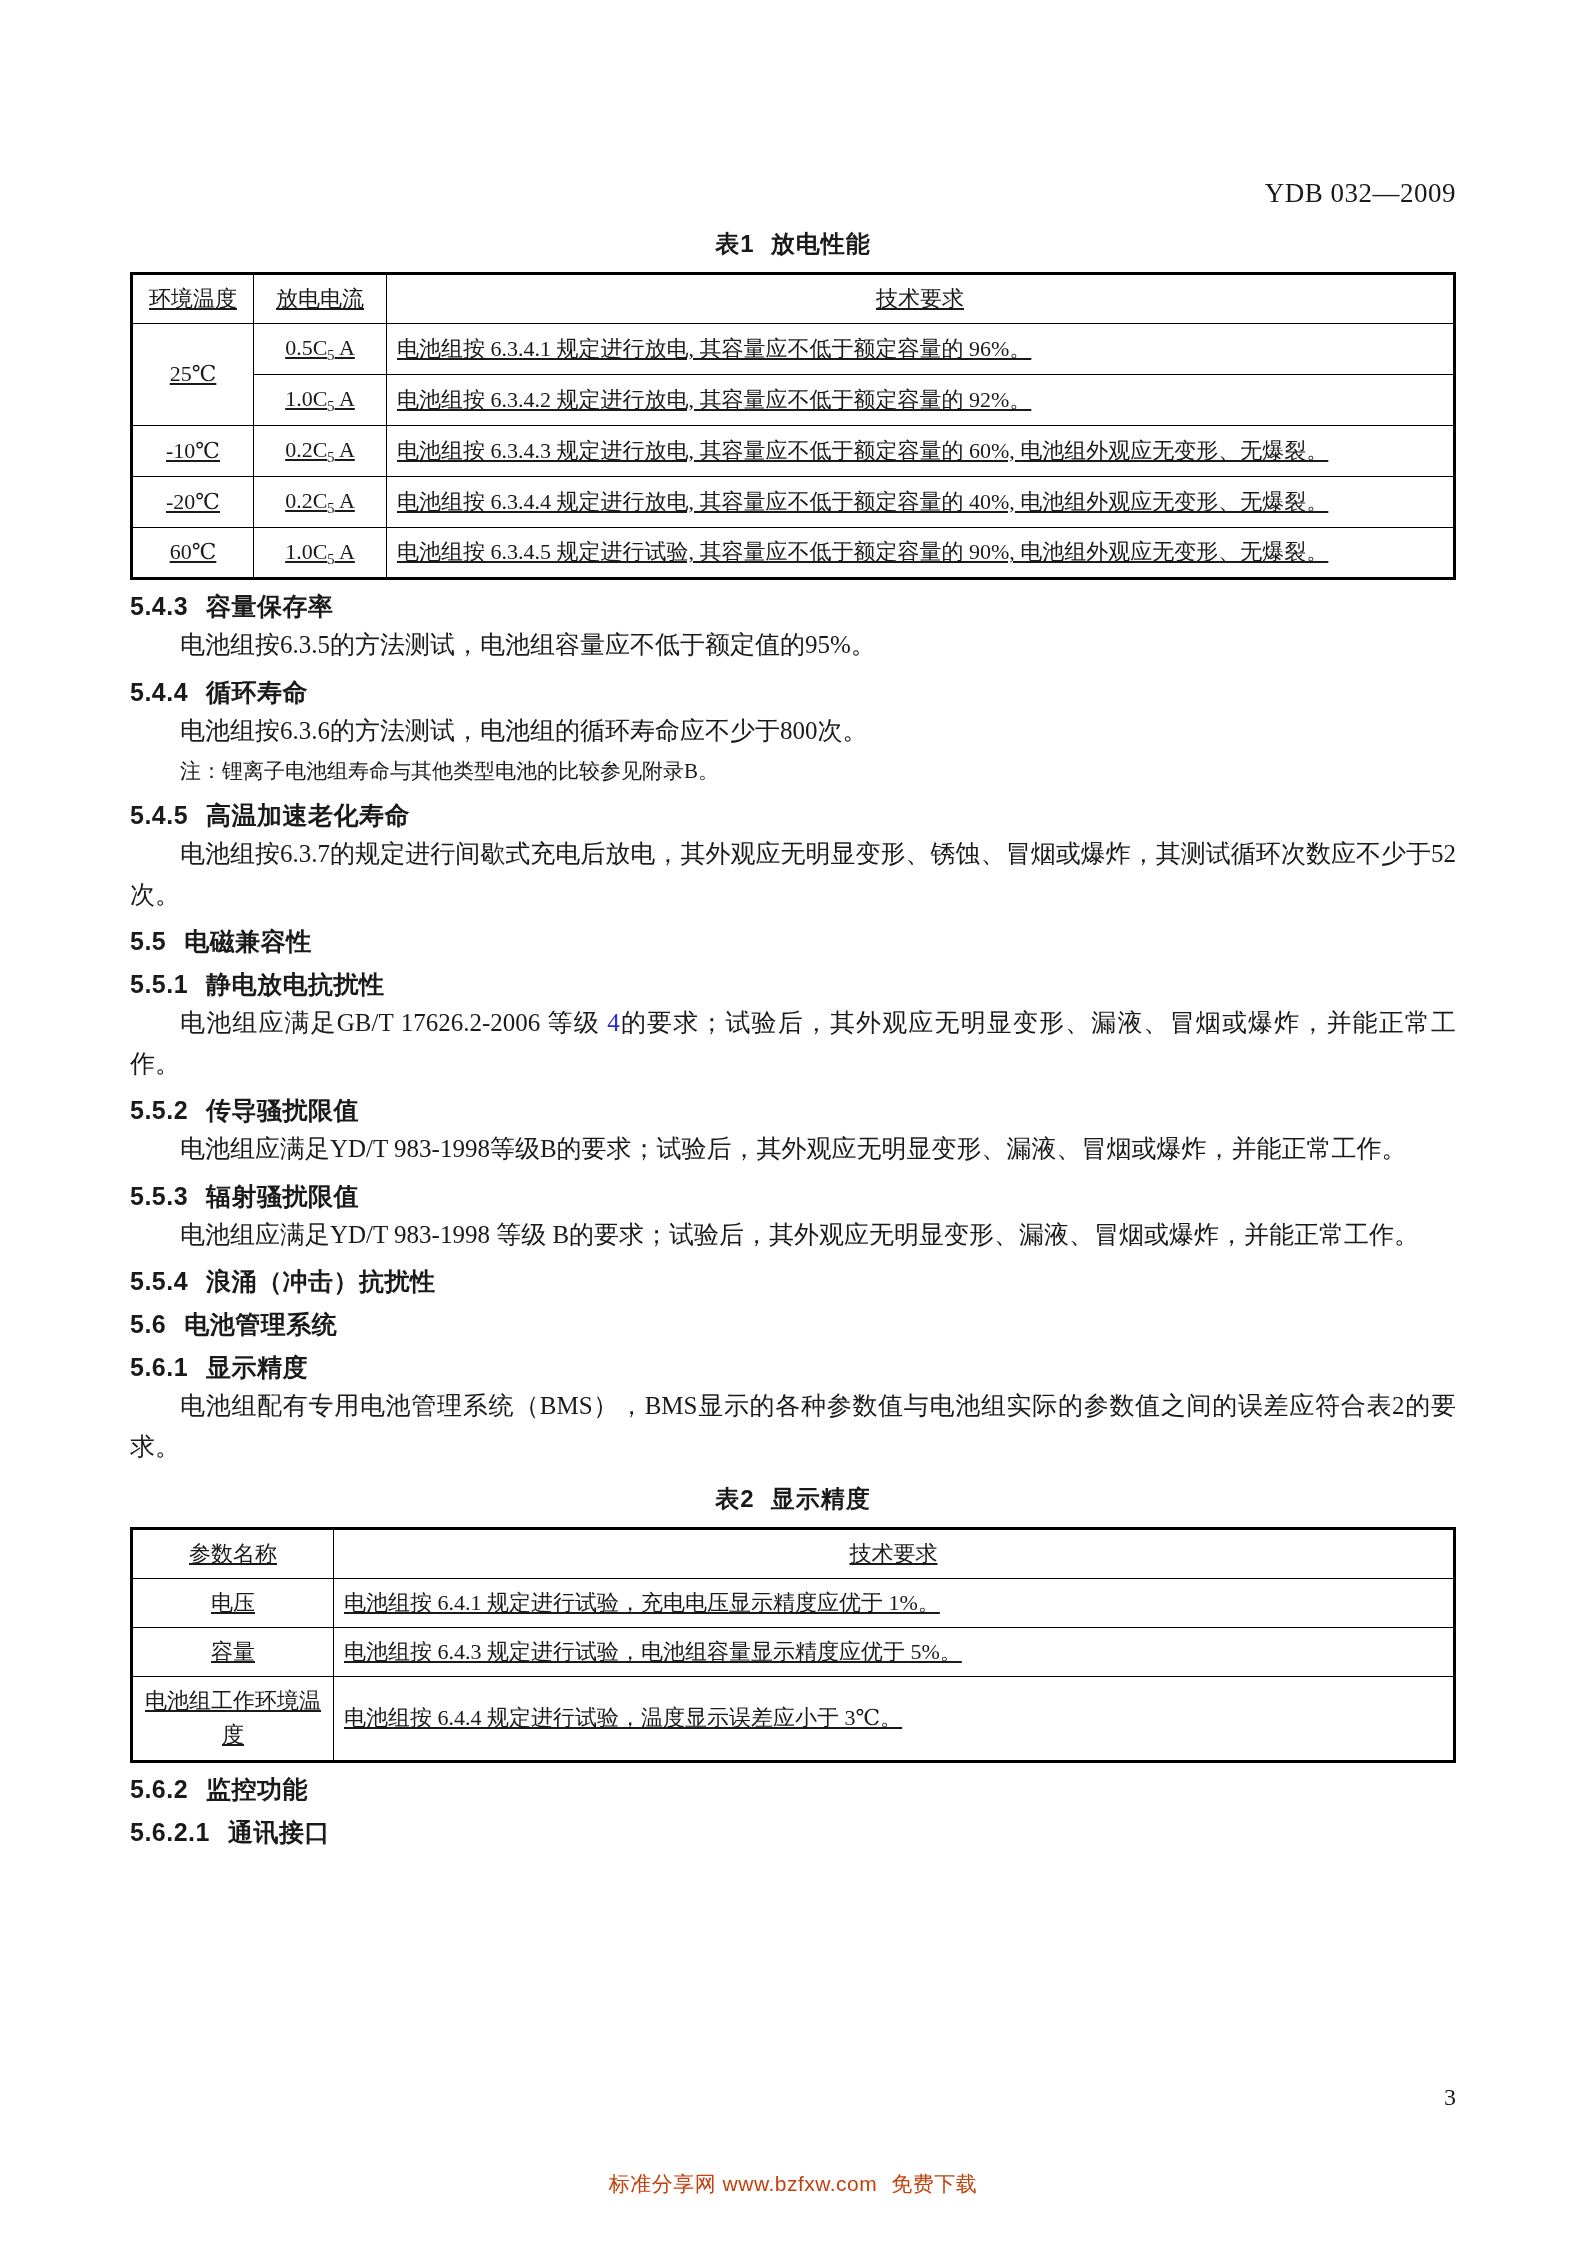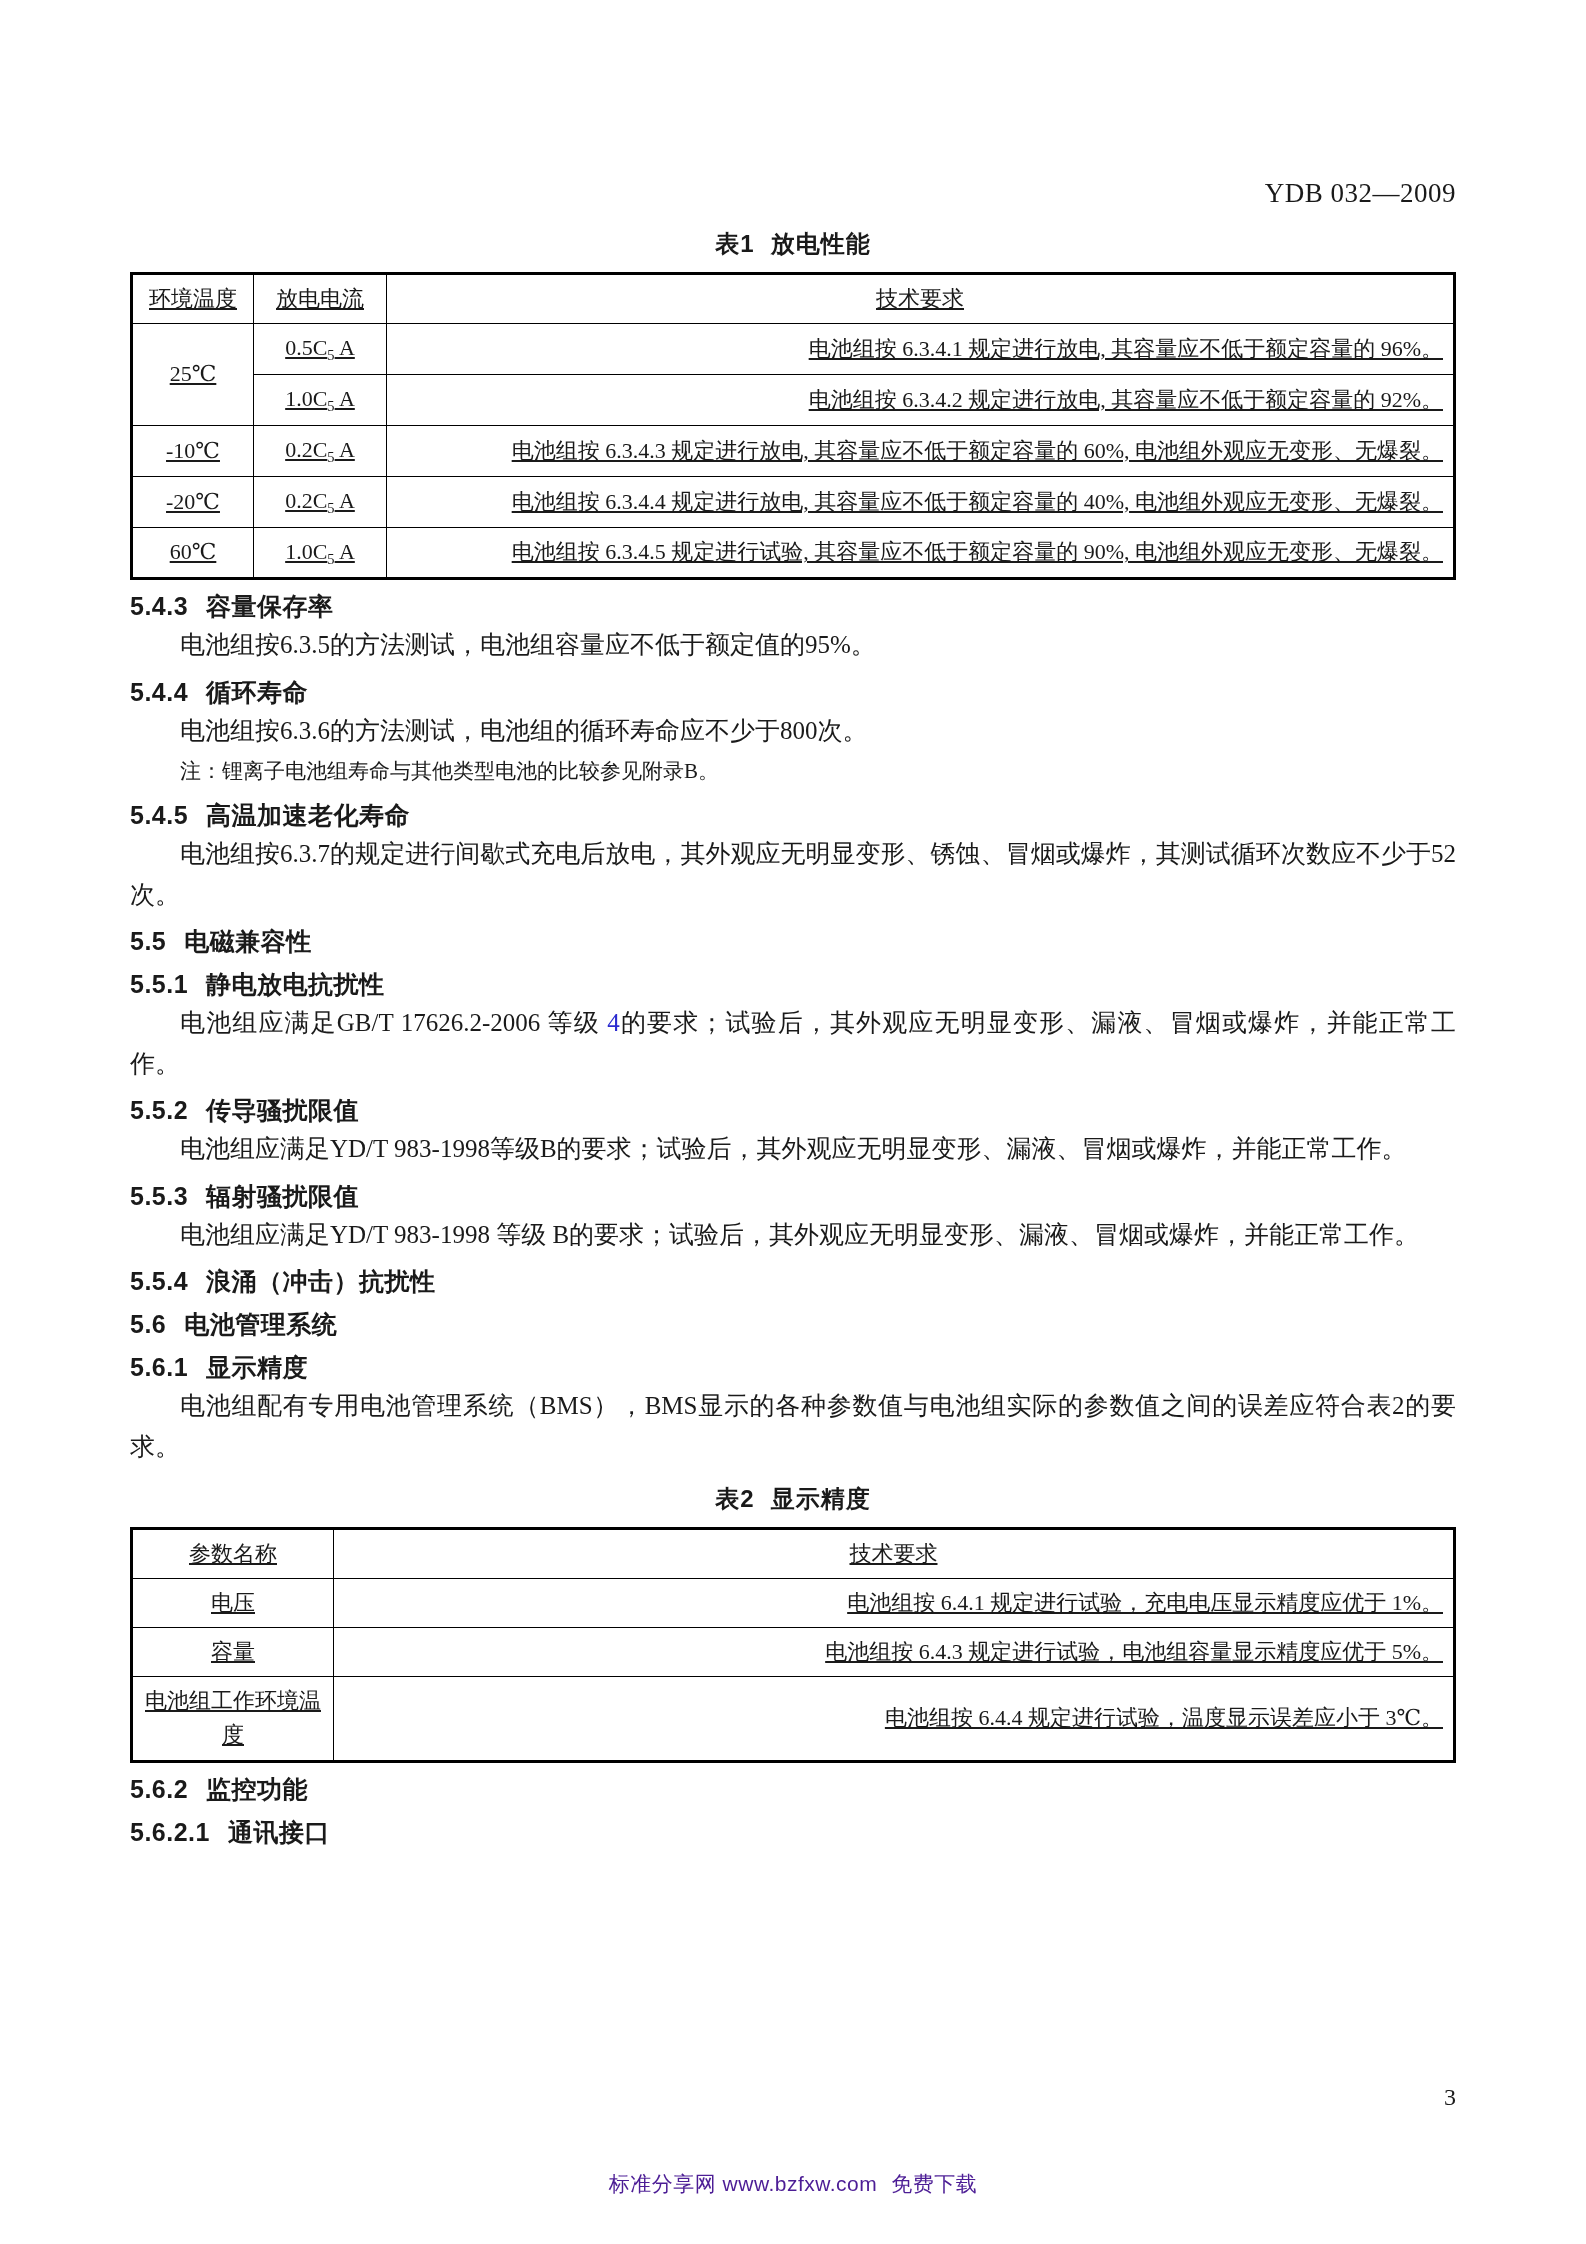--- a/index.html
+++ b/index.html
@@ -57,21 +57,21 @@
     border: 1px solid #000;
     padding: 7px 10px;
     font-size: 22px;
     line-height: 1.55;
     vertical-align: middle;
   }
   table.std.t1 { border: 3px solid #000; }
   table.std.t2 { border: 3px solid #000; }
 
   .cell-center { text-align: center; }
-  .cell-body { text-align: right; }
+  .cell-body { text-align: left; }
 
   .c-temp  { width: 122px; }
   .c-cur   { width: 133px; }
 
   .c-param { width: 202px; }
 
   sub { font-size: 0.66em; vertical-align: sub; }
 
   
   .h-sec {
@@ -109,21 +109,21 @@
     font-size: 24px;
     font-family: "Liberation Serif", "DejaVu Serif", serif;
   }
   .watermark {
     position: absolute;
     left: 0;
     right: 0;
     top: 2170px;
     text-align: center;
     font-size: 21px;
-    color: #4c1d95;
+    color: #c2410c;
     font-family: "Liberation Sans", "DejaVu Sans", sans-serif;
     letter-spacing: 0.5px;
   }
   .watermark .wm-gap { display:inline-block; width: 14px; }
 </style>
 </head>
 <body>
 
 <div class="page">
 

